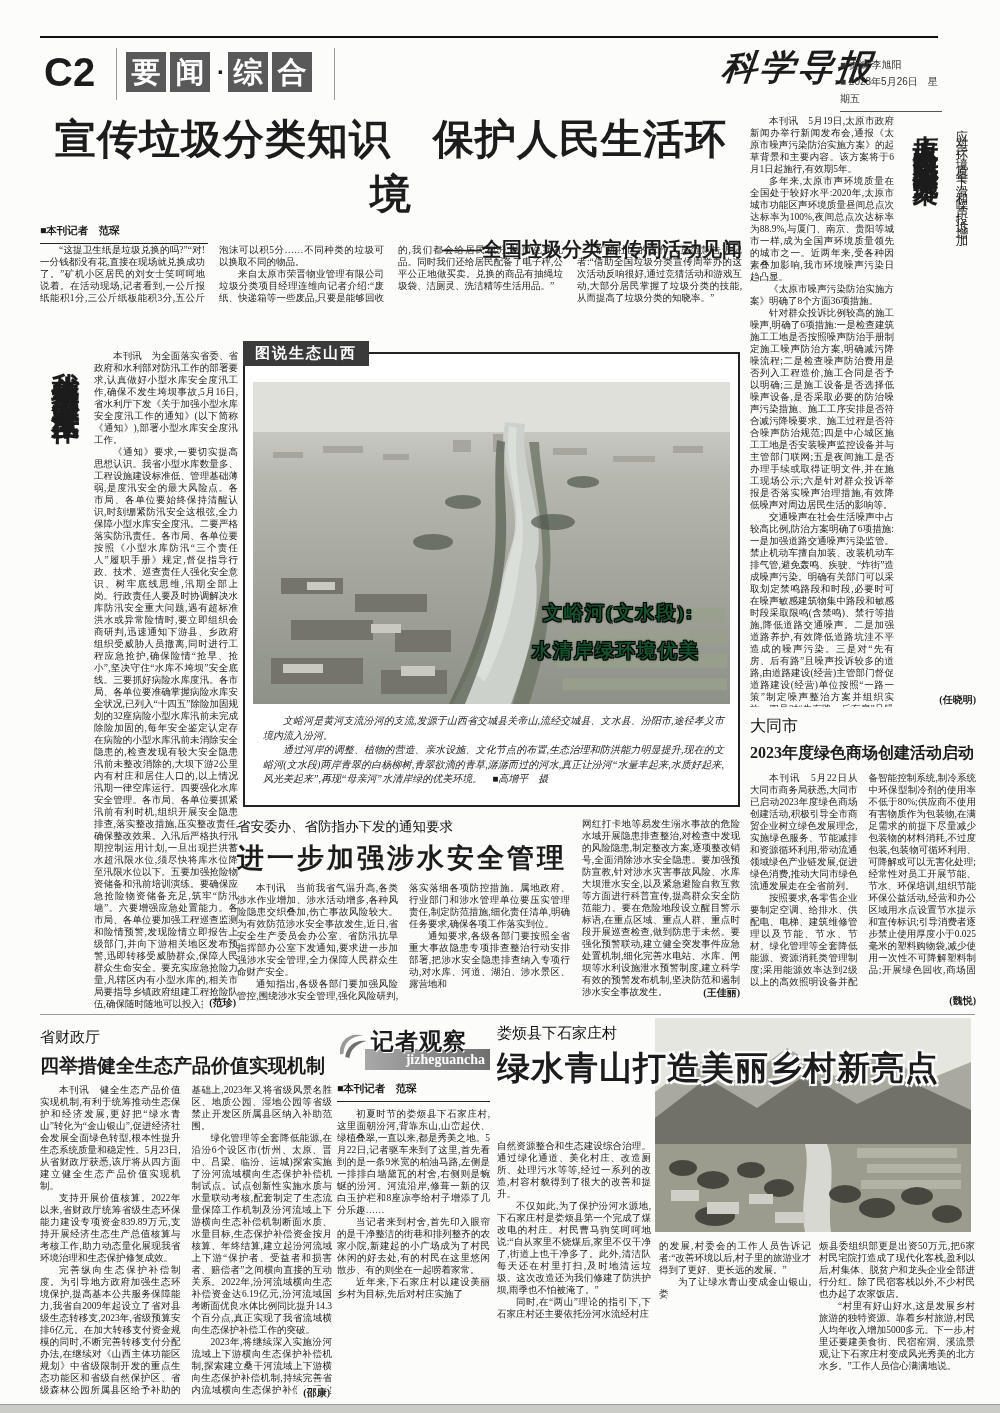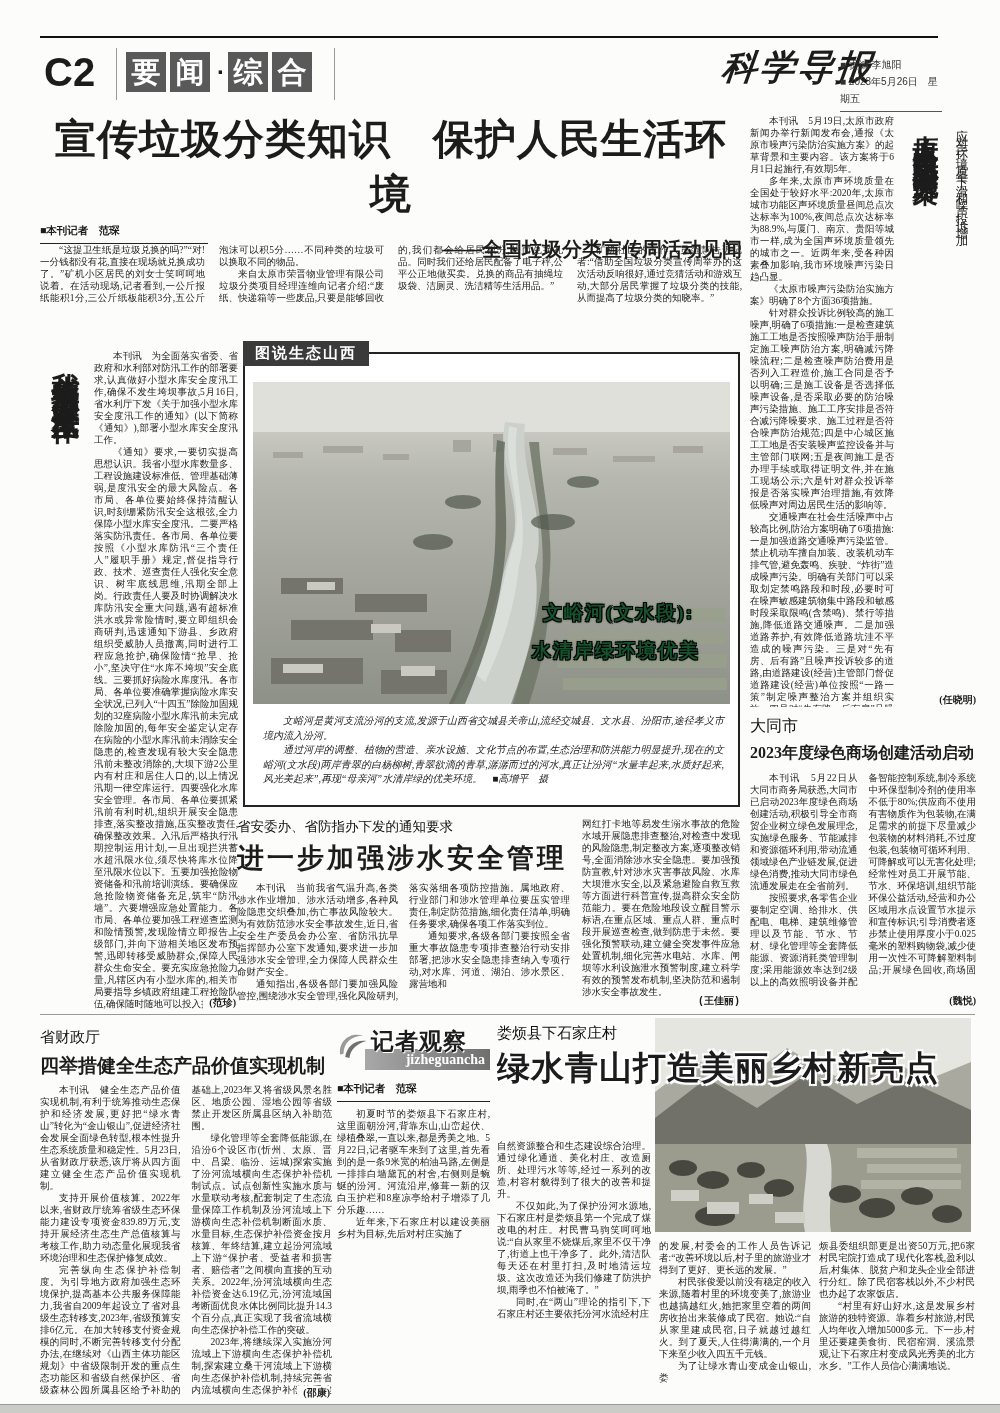--- a/index.html
+++ b/index.html
@@ -169,21 +169,21 @@
     <div class="kicker" style="font-size:13.5px;">省安委办、省防指办下发的通知要求</div>
     <div style="font-size:27px;font-weight:bold;letter-spacing:3px;margin-top:4px;">进一步加强涉水安全管理</div>
     <div class="body-text cols2" style="position:absolute;left:0;top:64px;width:333px;height:130px;">
         <p>本刊讯　当前我省气温升高,各类涉水作业增加、涉水活动增多,各种风险隐患交织叠加,伤亡事故风险较大。为有效防范涉水安全事故发生,近日,省安全生产委员会办公室、省防汛抗旱指挥部办公室下发通知,要求进一步加强涉水安全管理,全力保障人民群众生命财产安全。</p>
         <p>通知指出,各级各部门要加强风险管控,围绕涉水安全管理,强化风险研判,落实落细各项防控措施。属地政府、行业部门和涉水管理单位要压实管理责任,制定防范措施,细化责任清单,明确任务要求,确保各项工作落实到位。</p>
         <p>通知要求,各级各部门要按照全省重大事故隐患专项排查整治行动安排部署,把涉水安全隐患排查纳入专项行动,对水库、河道、湖泊、涉水景区、露营地和</p>
       </div>
     <div class="body-text cont" style="position:absolute;left:345px;top:0;width:158px;height:194px;">
         <p>网红打卡地等易发生溺水事故的危险水域开展隐患排查整治,对检查中发现的风险隐患,制定整改方案,逐项整改销号,全面消除涉水安全隐患。要加强预防宣教,针对涉水灾害事故风险、水库大坝泄水安全,以及紧急避险自救互救等方面进行科普宣传,提高群众安全防范能力。要在危险地段设立醒目警示标语,在重点区域、重点人群、重点时段开展巡查检查,做到防患于未然。要强化预警联动,建立健全突发事件应急处置机制,细化完善水电站、水库、闸坝等水利设施泄水预警制度,建立科学有效的预警发布机制,坚决防范和遏制涉水安全事故发生。</p>
       </div>
-    <div class="author" style="position:absolute;right:0;bottom:4px;font-family:Liberation Mono, monospace;">(王佳丽)</div>
+    <div class="author" style="position:absolute;right:0;bottom:12px;">(王佳丽)</div>
   </div>
 
   <div class="abs" style="left:40px;top:1014px;width:935px;height:1px;background:#999;"></div>
 
   <div class="abs" style="left:40px;top:1028px;width:292px;height:372px;">
     <div class="kicker">省财政厅</div>
     <div style="font-size:19px;font-weight:bold;margin-top:6px;white-space:nowrap;">四举措健全生态产品价值实现机制</div>
     <div class="body-text cols2" style="position:absolute;left:0;top:56px;width:292px;height:312px;">
         <p>本刊讯　健全生态产品价值实现机制,有利于统筹推动生态保护和经济发展,更好把“绿水青山”转化为“金山银山”,促进经济社会发展全面绿色转型,根本性提升生态系统质量和稳定性。5月23日,从省财政厅获悉,该厅将从四方面建立健全生态产品价值实现机制。</p>
         <p>支持开展价值核算。2022年以来,省财政厅统筹省级生态环保能力建设专项资金839.89万元,支持开展经济生态生产总值核算与考核工作,助力动态量化展现我省环境治理和生态保护修复成效。</p>
@@ -237,30 +237,30 @@
         </div>
       <div id="obs-title">记者观察</div>
     </div>
     <div class="byline sans abs" style="left:0;top:64px;width:153px;">■本刊记者　范琛</div>
 
     <div class="kicker abs" style="left:160px;top:6px;">娄烦县下石家庄村</div>
     <div class="sans outlined abs" style="left:160px;top:28px;font-size:33px;font-weight:900;letter-spacing:1px;z-index:2;white-space:nowrap;">绿水青山打造美丽乡村新亮点</div>
 
     <div class="body-text abs" style="left:0;top:90px;width:153px;height:292px;">
         <p>初夏时节的娄烦县下石家庄村,这里面朝汾河,背靠东山,山峦起伏、绿植叠翠,一直以来,都是秀美之地。5月22日,记者驱车来到了这里,首先看到的是一条9米宽的柏油马路,左侧是一排排白墙黛瓦的村舍,右侧则是蜿蜒的汾河。河流沿岸,修葺一新的汉白玉护栏和8座凉亭给村子增添了几分乐趣……</p>
+        <p>当记者来到村舍,首先印入眼帘的是干净整洁的街巷和排列整齐的农家小院,新建起的小广场成为了村民休闲的好去处,有的村民在这里悠闲散步、有的则坐在一起唠着家常。</p>
         <p>近年来,下石家庄村以建设美丽乡村为目标,先后对村庄实施了</p>
       </div>
     <div class="body-text cont abs" style="left:160px;top:122px;width:154px;height:260px;">
         <p>自然资源整合和生态建设综合治理。通过绿化通道、美化村庄、改造厕所、处理污水等等,经过一系列的改造,村容村貌得到了很大的改善和提升。</p>
         <p>不仅如此,为了保护汾河水源地,下石家庄村是娄烦县第一个完成了煤改电的村庄。村民曹马驹笑呵呵地说:“自从家里不烧煤后,家里不仅干净了,街道上也干净多了。此外,清洁队每天还在村里打扫,及时地清运垃圾。这次改造还为我们修建了防洪护坝,雨季也不怕被淹了。”</p>
         <p>同时,在“两山”理论的指引下,下石家庄村还主要依托汾河水流经村庄</p>
       </div>
     <div class="body-text cont abs" style="left:322px;top:222px;width:152px;height:160px;">
         <p>的发展,村委会的工作人员告诉记者:“改善环境以后,村子里的旅游业才得到了更好、更长远的发展。”</p>
-        <p>村民张俊爱以前没有稳定的收入来源,随着村里的环境变美了,旅游业也越搞越红火,她把家里空着的两间房收拾出来装修成了民宿。她说:“自从家里建成民宿,日子就越过越红火。到了夏天,人住得满满的,一个月下来至少收入四五千元钱。</p>
         <p>为了让绿水青山变成金山银山,娄</p>
       </div>
     <div class="body-text cont abs" style="left:482px;top:222px;width:156px;height:160px;">
         <p>烦县委组织部更是出资50万元,把6家村民宅院打造成了现代化客栈,盈利以后,村集体、脱贫户和龙头企业全部进行分红。除了民宿客栈以外,不少村民也办起了农家饭店。</p>
         <p>“村里有好山好水,这是发展乡村旅游的独特资源。靠着乡村旅游,村民人均年收入增加5000多元。下一步,村里还要建美食街、民宿窑洞、溪流景观,让下石家庄村变成风光秀美的北方水乡。”工作人员信心满满地说。</p>
       </div>
   </div>
 
   <div class="abs" style="left:0;top:1404px;width:1000px;height:9px;background:#cbcbc8;border-top:1px solid #9a9a97;"></div>
 </div>

